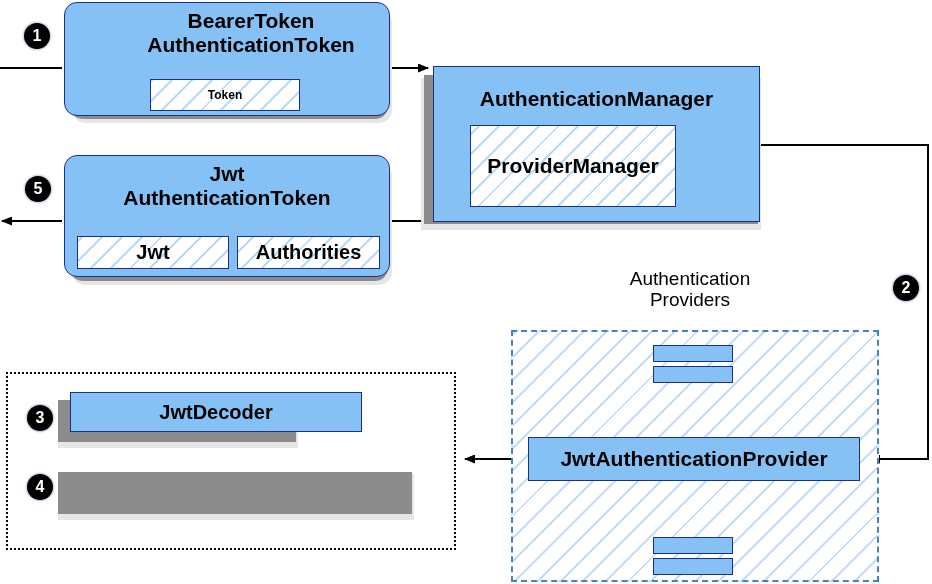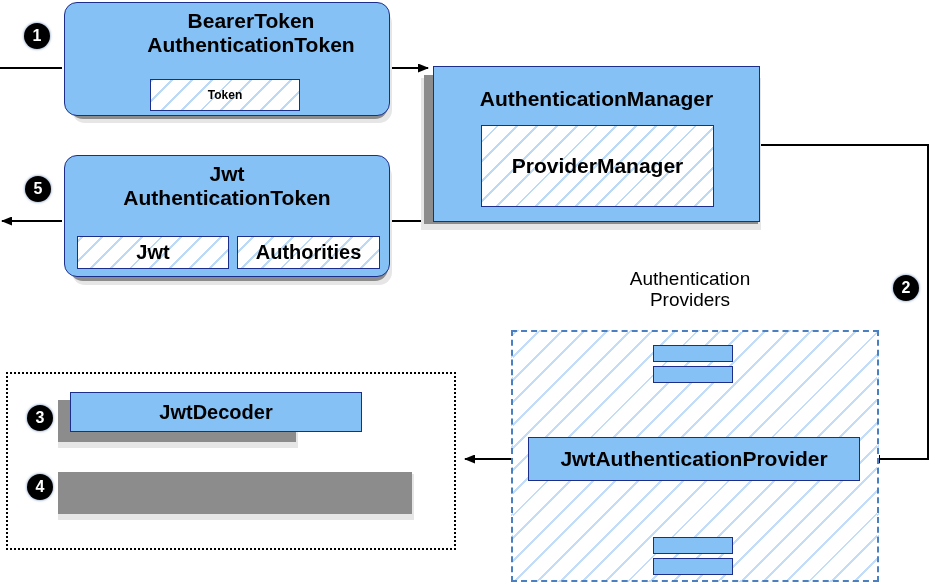--- a/index.html
+++ b/index.html
@@ -217,21 +217,21 @@
 AuthenticationToken</div>
   </div>
   <div class="hatchbox" style="left:77px; top:236px; width:152px; height:33px; font-size:20px;">Jwt</div>
   <div class="hatchbox" style="left:237px; top:236px; width:143px; height:33px; font-size:20px;">Authorities</div>
 
   <div class="shadow-light" style="left:421px; top:78px; width:340px; height:152px;"></div>
   <div class="shadow-dark" style="left:424px; top:75px; width:334px; height:149px;"></div>
   <div class="node" style="left:433px; top:66px; width:327px; height:156px;">
     <div class="node-title" style="font-size:21px; margin-top:20px;">AuthenticationManager</div>
   </div>
-  <div class="hatchbox" style="left:481px; top:125px; width:233px; height:82px; font-size:21px;">ProviderManager</div>
+  <div class="hatchbox" style="left:470px; top:125px; width:206px; height:82px; font-size:21px;">ProviderManager</div>
 
   <div class="group-black" style="left:6px; top:372px; width:450px; height:178px;"></div>
 
   <div class="shadow-light" style="left:58px; top:402px; width:240px; height:46px;"></div>
   <div class="shadow-dark" style="left:58px; top:400px; width:238px; height:42px;"></div>
   <div class="node" style="left:70px; top:392px; width:292px; height:40px; justify-content:center;">
     <div class="node-title" style="font-size:20px;">JwtDecoder</div>
   </div>
 
   <div class="shadow-light" style="left:58px; top:474px; width:356px; height:46px;"></div>

